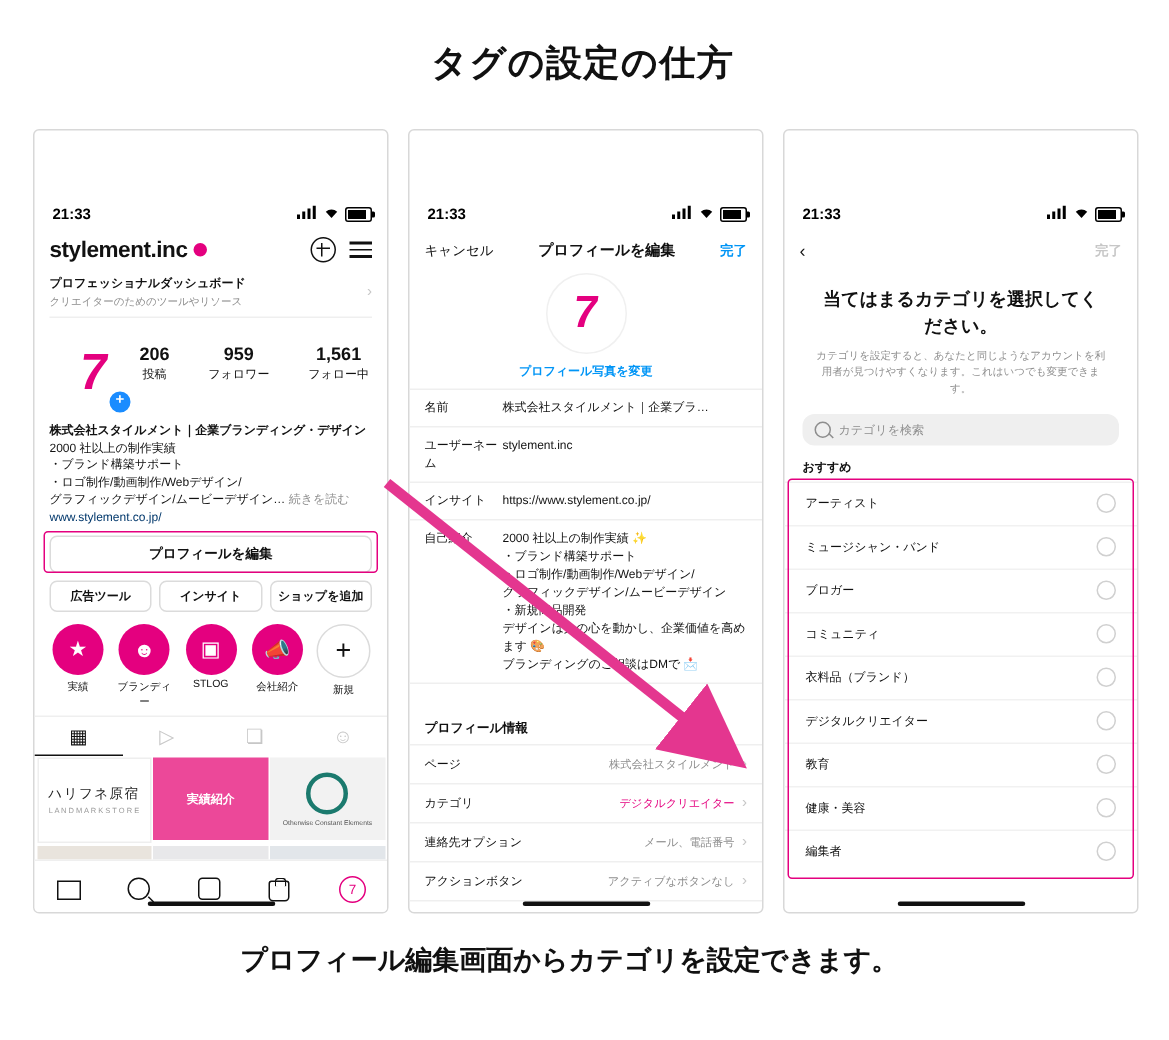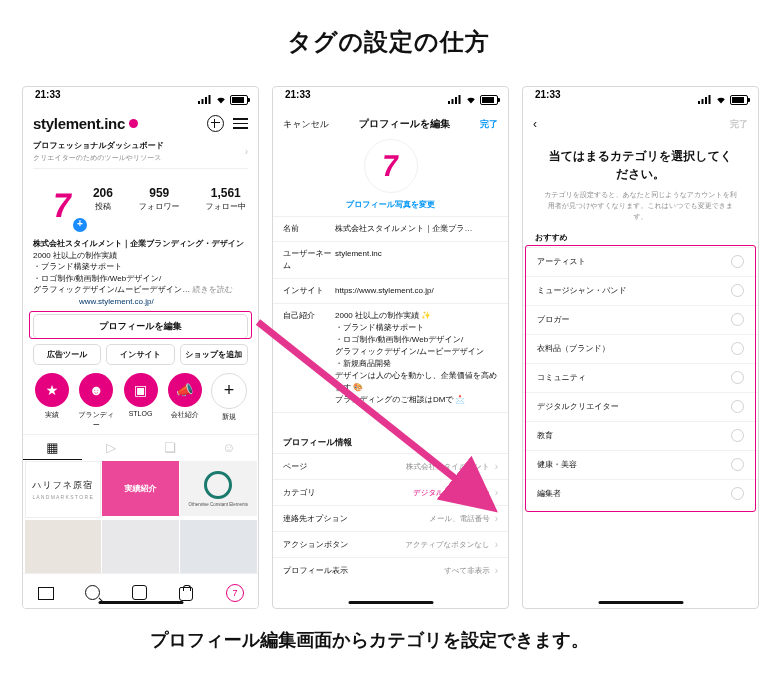--- a/index.html
+++ b/index.html
@@ -9,36 +9,36 @@
     font-family:"Liberation Sans","DejaVu Sans",sans-serif;
     color:#111;
     position:relative;
     overflow:hidden;
   }
   .page-title{
     position:absolute;top:26px;left:0;width:777px;text-align:center;
     font-size:24px;font-weight:bold;letter-spacing:1px;color:#111;
   }
   .page-footer{
-    position:absolute;top:628px;left:6px;width:687px;text-align:center;
+    position:absolute;top:628px;left:16px;width:687px;text-align:center;
     font-size:18px;font-weight:bold;color:#111;padding-left:20px;
   }
   .phone{
     position:absolute;top:86px;width:235px;height:521px;
     background:#fff;border:1px solid #d8d8d8;border-radius:4px;
     overflow:hidden;
   }
   #phone1{left:22px;}
   #phone2{left:272px;}
   #phone3{left:522px;}
 
   
   .statusbar{
-    height:22px;display:flex;justify-content:space-between;
-    padding:2px 10px 0 12px;font-size:10px;font-weight:bold;color:#000;
+    height:22px;display:flex;align-items:center;justify-content:space-between;
+    padding:2px 10px 0 12px;font-size:10px;font-weight:bold;color:#000;margin-top:43px;
   }
   .sb-right{display:flex;align-items:center;gap:3px;}
   .sig{display:inline-block;}
   .batt{
     width:16px;height:8px;border:1px solid #000;border-radius:2px;position:relative;
     display:inline-block;
   }
   .batt:after{content:"";position:absolute;right:-3px;top:2px;width:2px;height:4px;background:#000;border-radius:0 1px 1px 0;}
   .batt i{position:absolute;left:1px;top:1px;bottom:1px;width:12px;background:#000;display:block;}
 
@@ -73,21 +73,21 @@
     position:absolute;right:2px;bottom:0;width:14px;height:14px;border-radius:50%;
     background:#1a8cff;border:2px solid #fff;color:#fff;font-size:10px;line-height:11px;text-align:center;font-weight:bold;
   }
   .stats{display:flex;flex:1;justify-content:space-around;padding-top:10px;gap:22px;}
   .stat{text-align:center;}
   .stat b{display:block;font-size:12px;}
   .stat span{display:block;font-size:8px;color:#111;margin-top:1px;}
 
   .bio{padding:2px 10px 0 10px;font-size:8px;line-height:1.45;color:#111;}
   .bio .bold{font-weight:bold;font-size:8px;}
-  .bio .link{color:#00376b;margin-left:46px;}
+  .bio .link{color:#00376b;}
   .bio .more{color:#8e8e8e;}
 
   .btn-edit{
     margin:6px 10px 0 10px;border:1px solid #dbdbdb;border-radius:5px;
     text-align:center;font-size:9px;font-weight:bold;padding:5px 0;background:#fff;
   }
   .hl-box{
     position:absolute;border:1.6px solid #e4007f;border-radius:3px;pointer-events:none;
   }
   .btn-row{display:flex;gap:5px;margin:5px 10px 0 10px;}
@@ -443,42 +443,46 @@
   </div>
 
   <div class="p3-nav">
     <div class="back">‹</div>
     <div class="done">完了</div>
   </div>
 
   <div class="p3-title">当てはまるカテゴリを選択してください。</div>
   <div class="p3-sub">カテゴリを設定すると、あなたと同じようなアカウントを利用者が見つけやすくなります。これはいつでも変更できます。</div>
 
+  <div class="p3-search">
+    <span class="mag"></span>
+    <span>カテゴリを検索</span>
+  </div>
 
   <div class="p3-sect">おすすめ</div>
 
   <div style="position:relative;">
     <div class="crow">
       <span>アーティスト</span>
         <span class="radio"></span>
     </div>
     <div class="crow">
       <span>ミュージシャン・バンド</span>
         <span class="radio"></span>
     </div>
     <div class="crow">
       <span>ブロガー</span>
         <span class="radio"></span>
     </div>
     <div class="crow">
+      <span>コミュニティ</span>
+        <span class="radio"></span>
+    </div>
+    <div class="crow">
       <span>衣料品（ブランド）</span>
-        <span class="radio"></span>
-    </div>
-    <div class="crow">
-      <span>コミュニティ</span>
         <span class="radio"></span>
     </div>
     <div class="crow">
       <span>デジタルクリエイター</span>
         <span class="radio"></span>
     </div>
     <div class="crow">
       <span>教育</span>
         <span class="radio"></span>
     </div>

